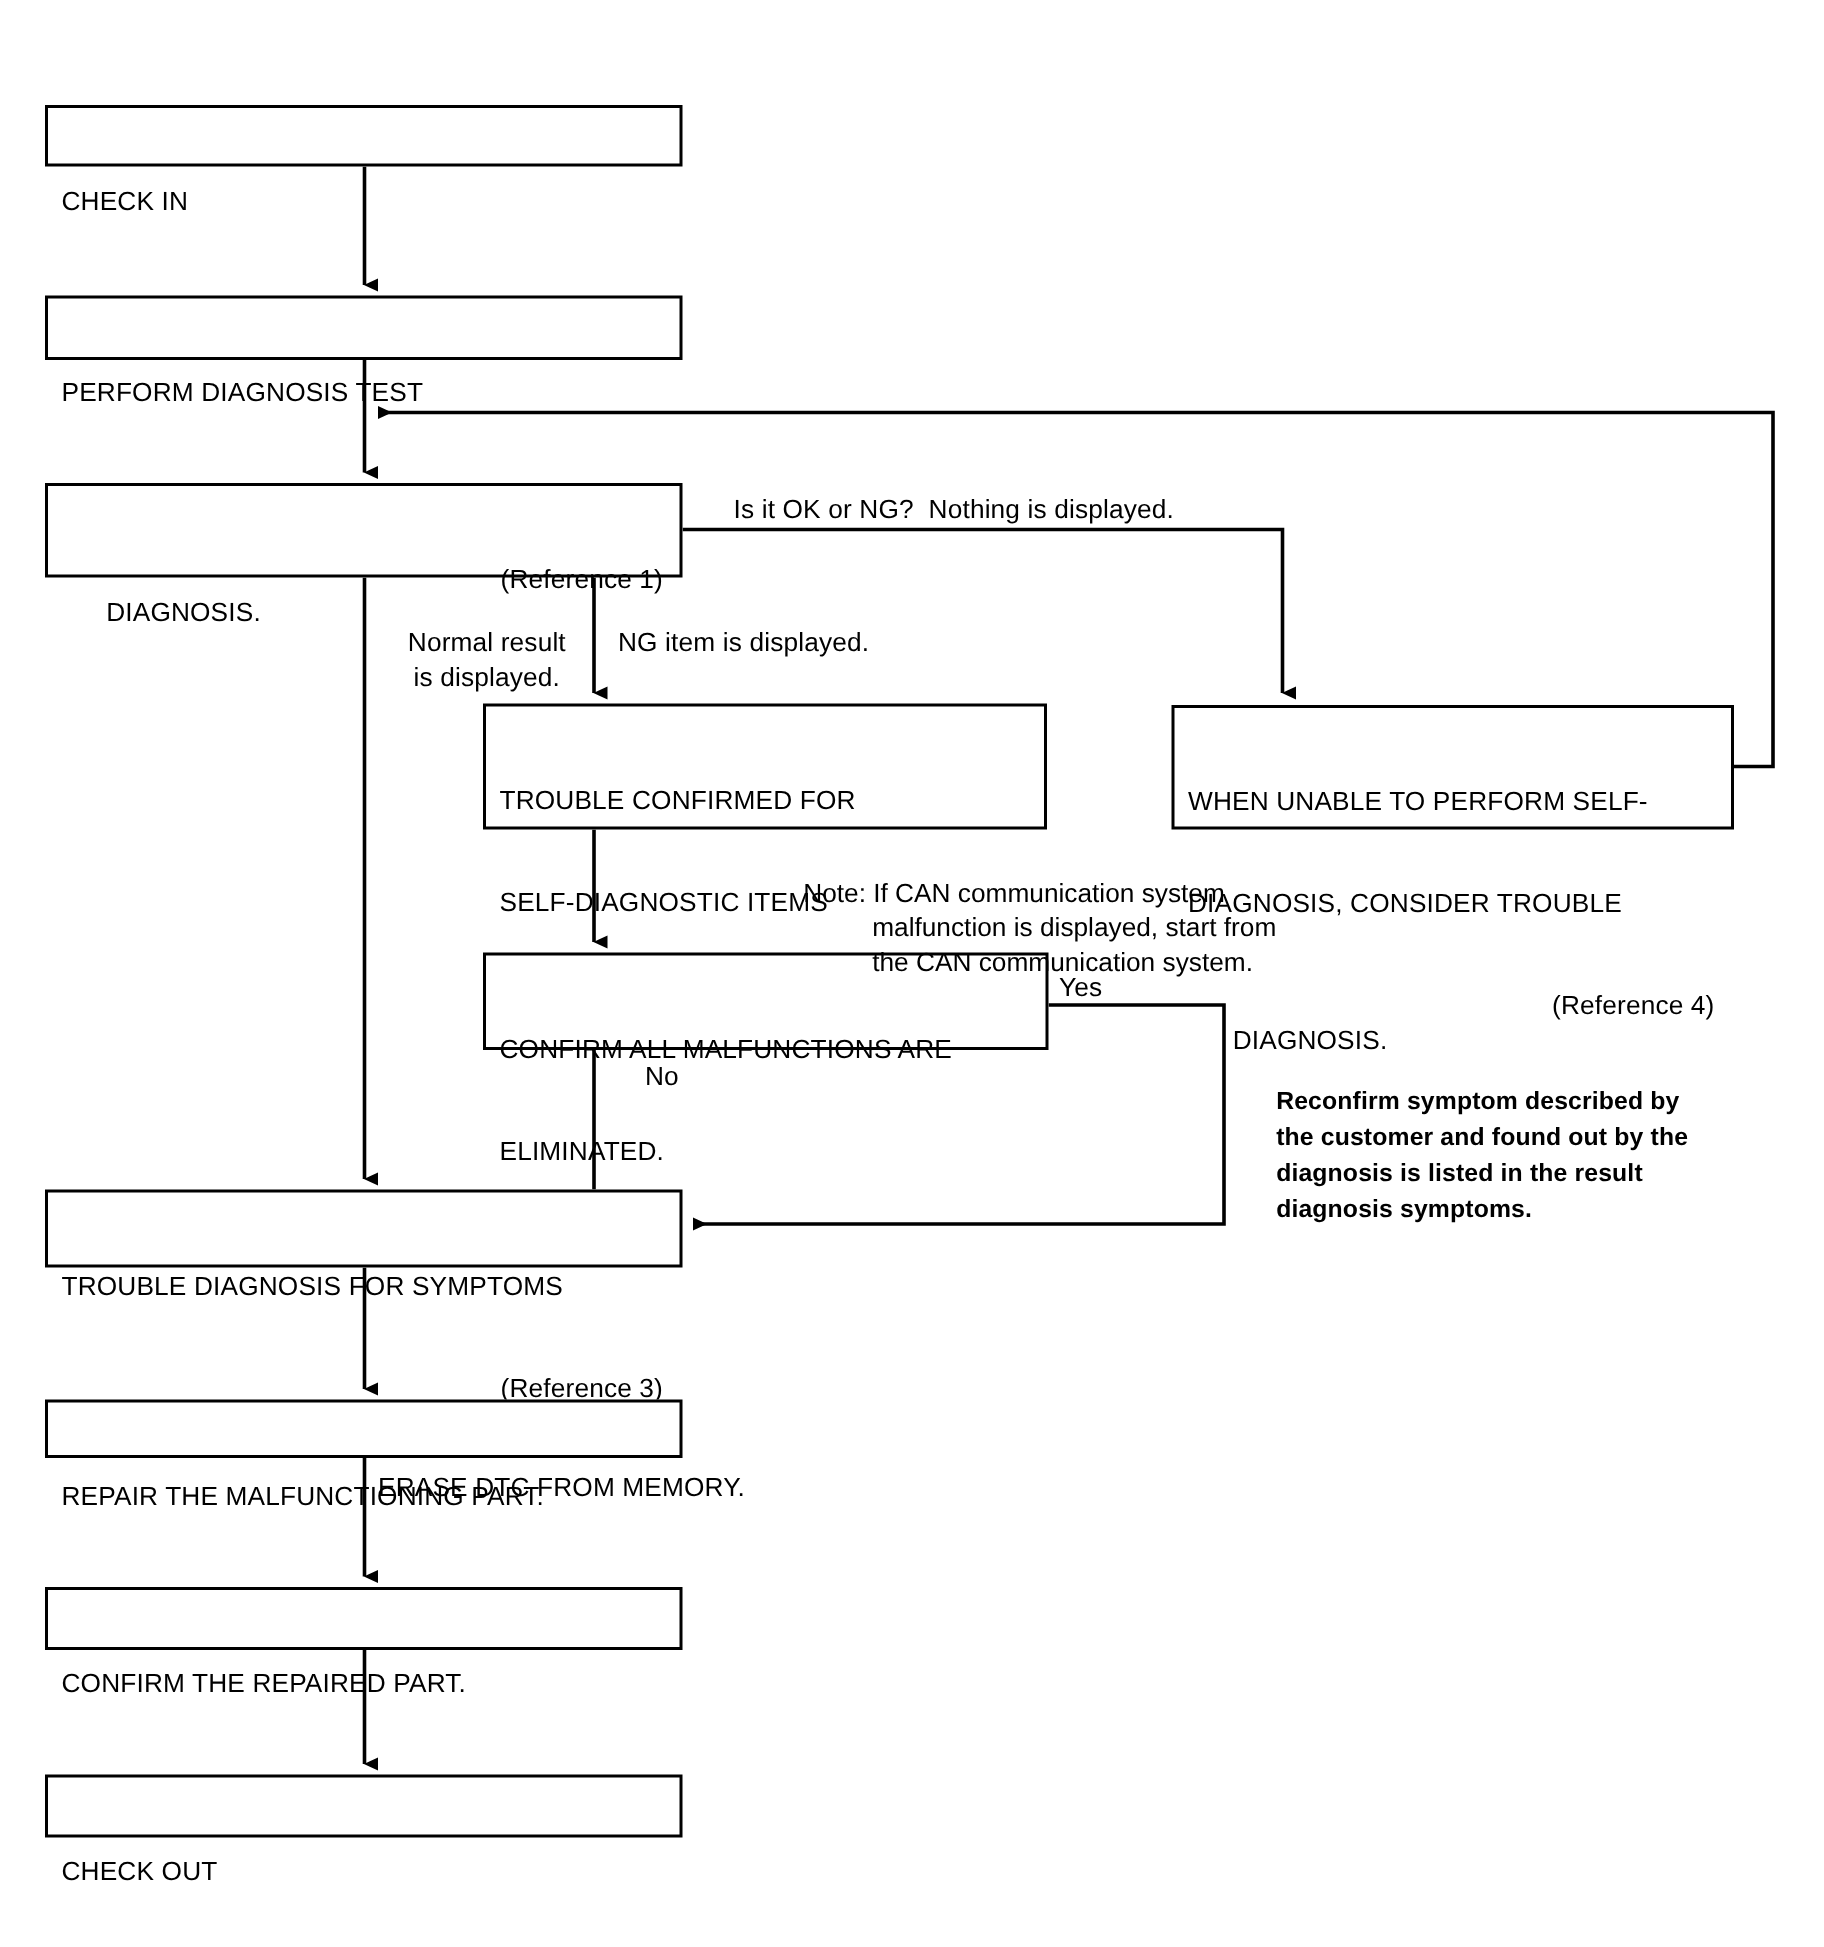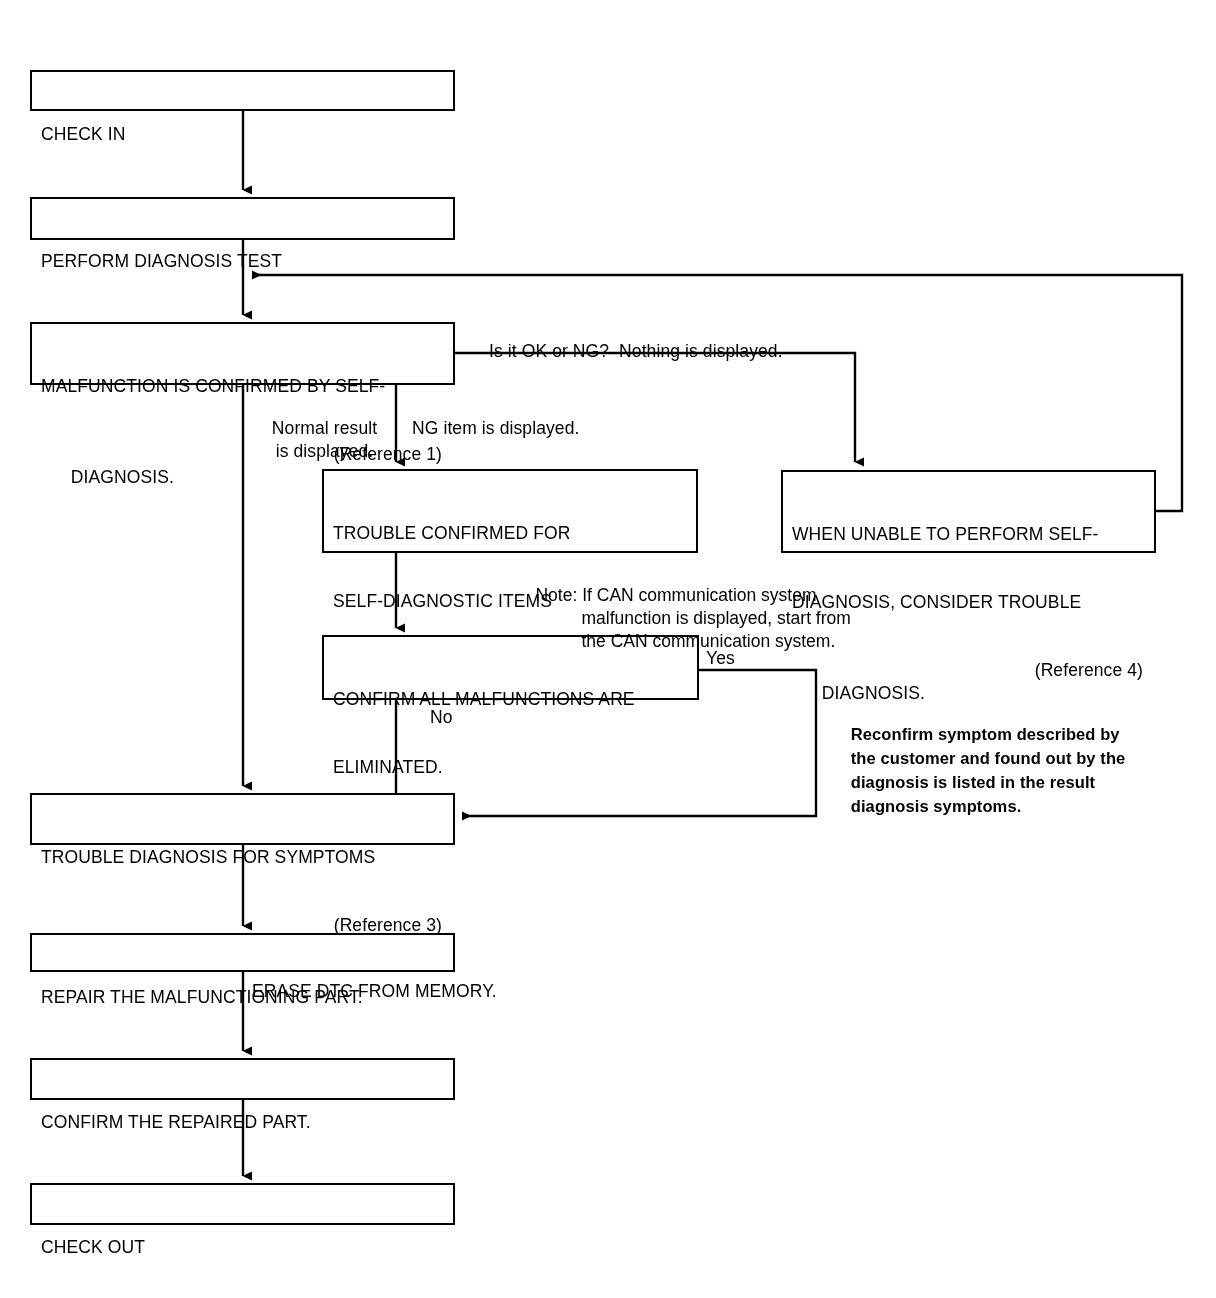--- a/index.html
+++ b/index.html
@@ -106,21 +106,20 @@
 
   <div class="node" style="left:30px; top:70px; width:425px; height:41px;">
     <span class="l">CHECK IN</span>
   </div>
 
   <div class="node" style="left:30px; top:197px; width:425px; height:43px;">
     <span class="l">PERFORM DIAGNOSIS TEST</span>
   </div>
 
   <div class="node" style="left:30px; top:322px; width:425px; height:63px;">
-    <span class="l">MALFUNCTION IS CONFIRMED BY SELF-</span>
     <span class="l" style="position:relative;">
       <span>DIAGNOSIS.</span>
       <span style="position:absolute; right:2px; top:0;">(Reference 1)</span>
     </span>
   </div>
 
   <div class="node" style="left:322px; top:469px; width:376px; height:84px;">
     <span class="l">TROUBLE CONFIRMED FOR</span>
     <span class="l">SELF-DIAGNOSTIC ITEMS</span>
     <span class="ref">Note: (Reference 2)</span>
@@ -150,21 +149,21 @@
   </div>
 
   <div class="node" style="left:30px; top:1058px; width:425px; height:42px;">
     <span class="l">CONFIRM THE REPAIRED PART.</span>
   </div>
 
   <div class="node" style="left:30px; top:1183px; width:425px; height:42px;">
     <span class="l">CHECK OUT</span>
   </div>
 
-  <div class="lbl" style="left:489px; top:328px;margin-top:12px;">Is it OK or NG?  Nothing is displayed.</div>
+  <div class="lbl" style="left:489px; top:328px;">Is it OK or NG?  Nothing is displayed.</div>
 
   <div class="lbl" style="left:252px; top:394px;text-align:center;">
     <span class="l">Normal result</span>
     <span class="l">is displayed.</span>
   </div>
 
   <div class="lbl" style="left:412px; top:417px;">NG item is displayed.</div>
 
   <div class="lbl" style="left:706px; top:647px;">Yes</div>
 

